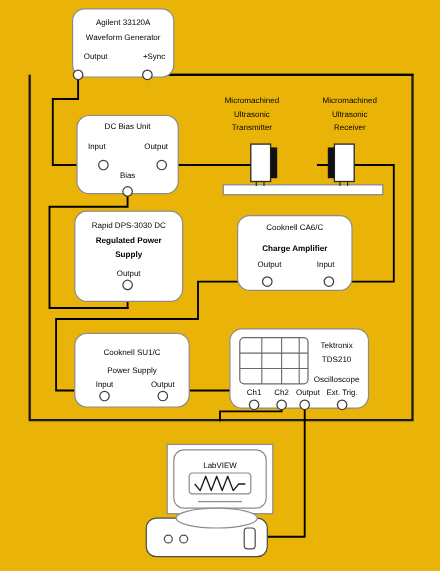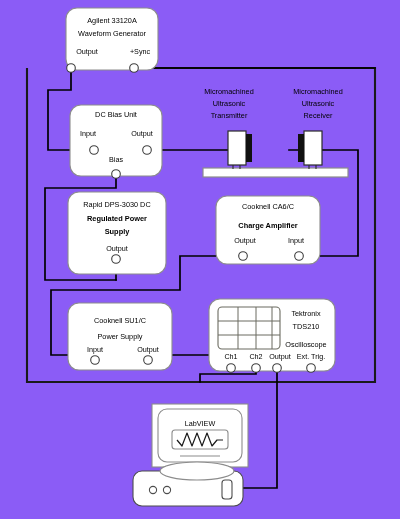--- a/index.html
+++ b/index.html
@@ -10,21 +10,21 @@
   body {
     width: 400px;
     height: 519px;
     overflow: hidden;
     font-family: "Liberation Sans", sans-serif;
   }
   #diagram-root {
     position: relative;
     width: 400px;
     height: 519px;
-    background: #8b5cf6;
+    background: #eab308;
   }
   svg#schematic {
     display: block;
     width: 400px;
     height: 519px;
   }
   .wire {
     stroke: #000000;
     stroke-width: 1.7;
     fill: none;

